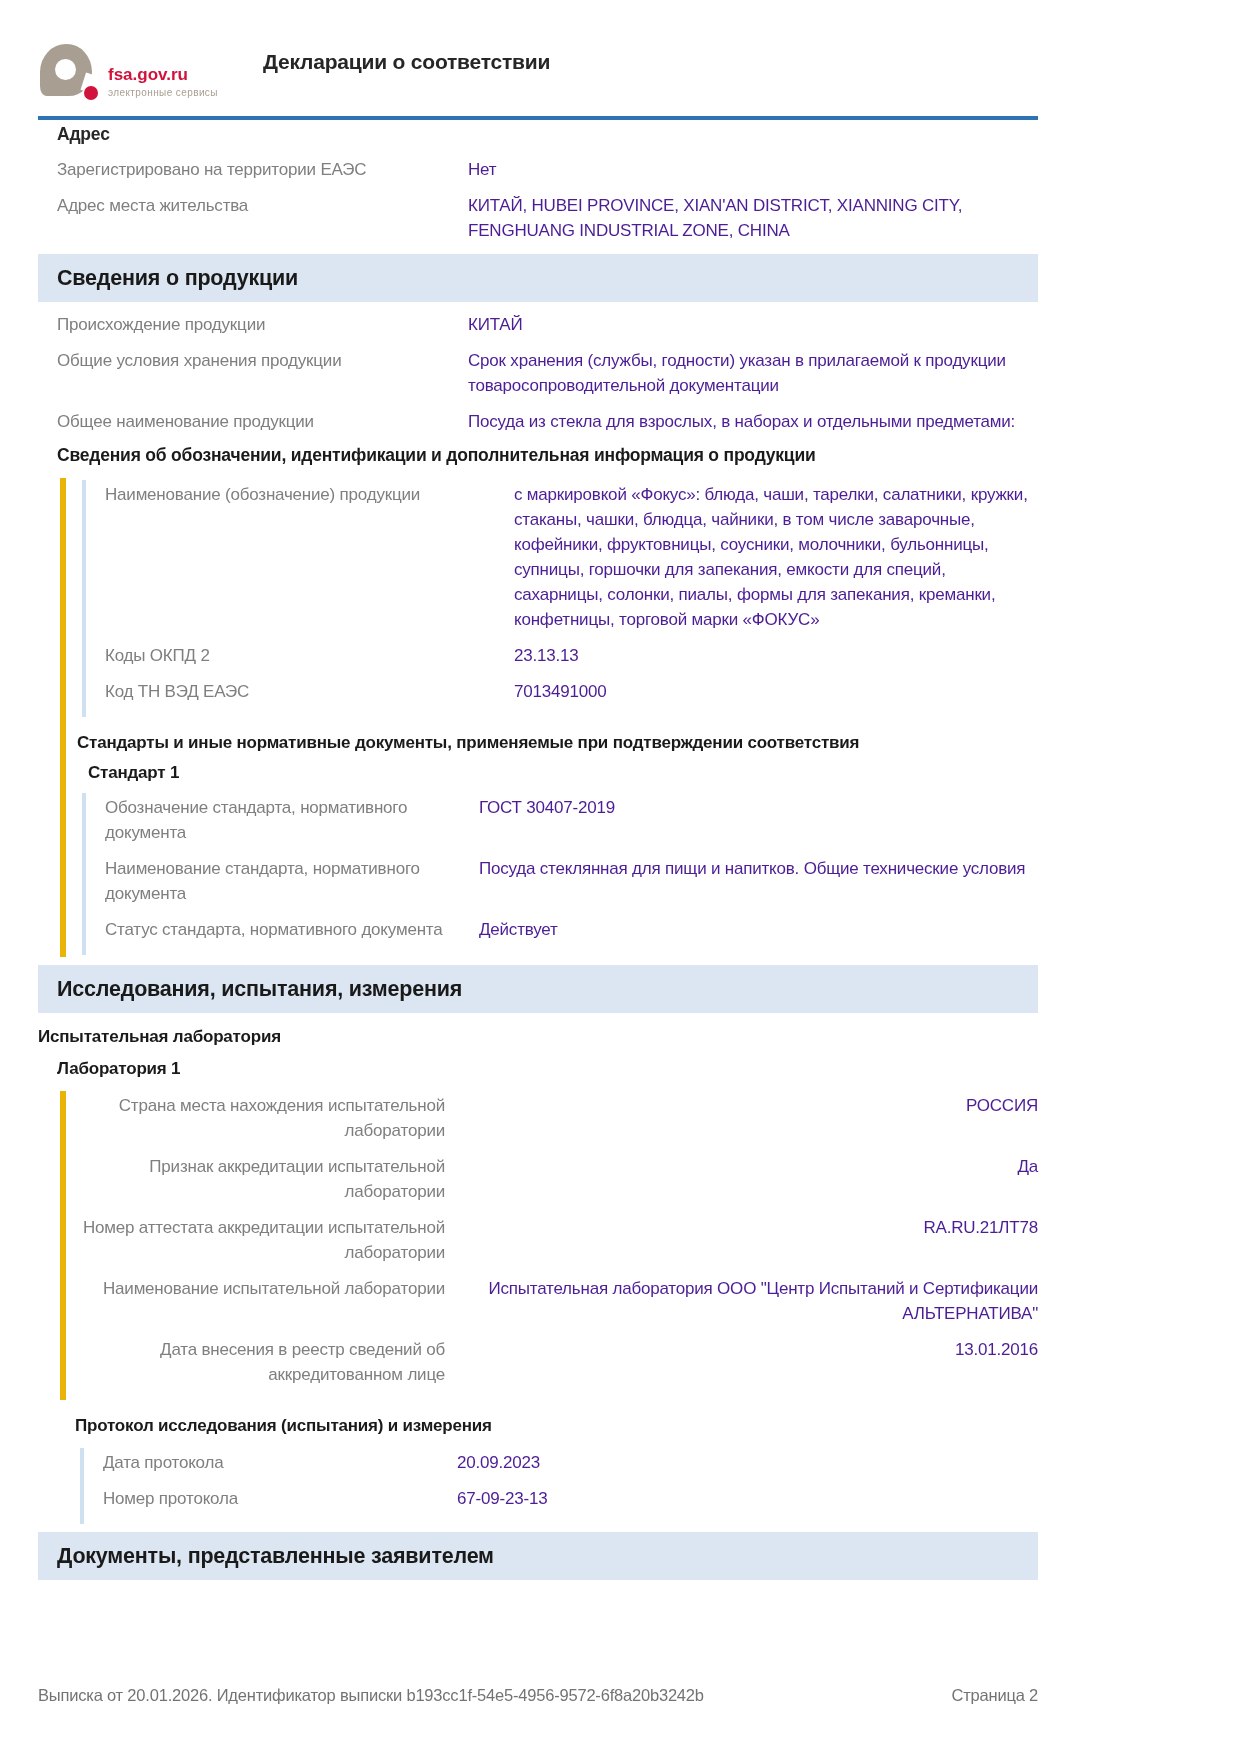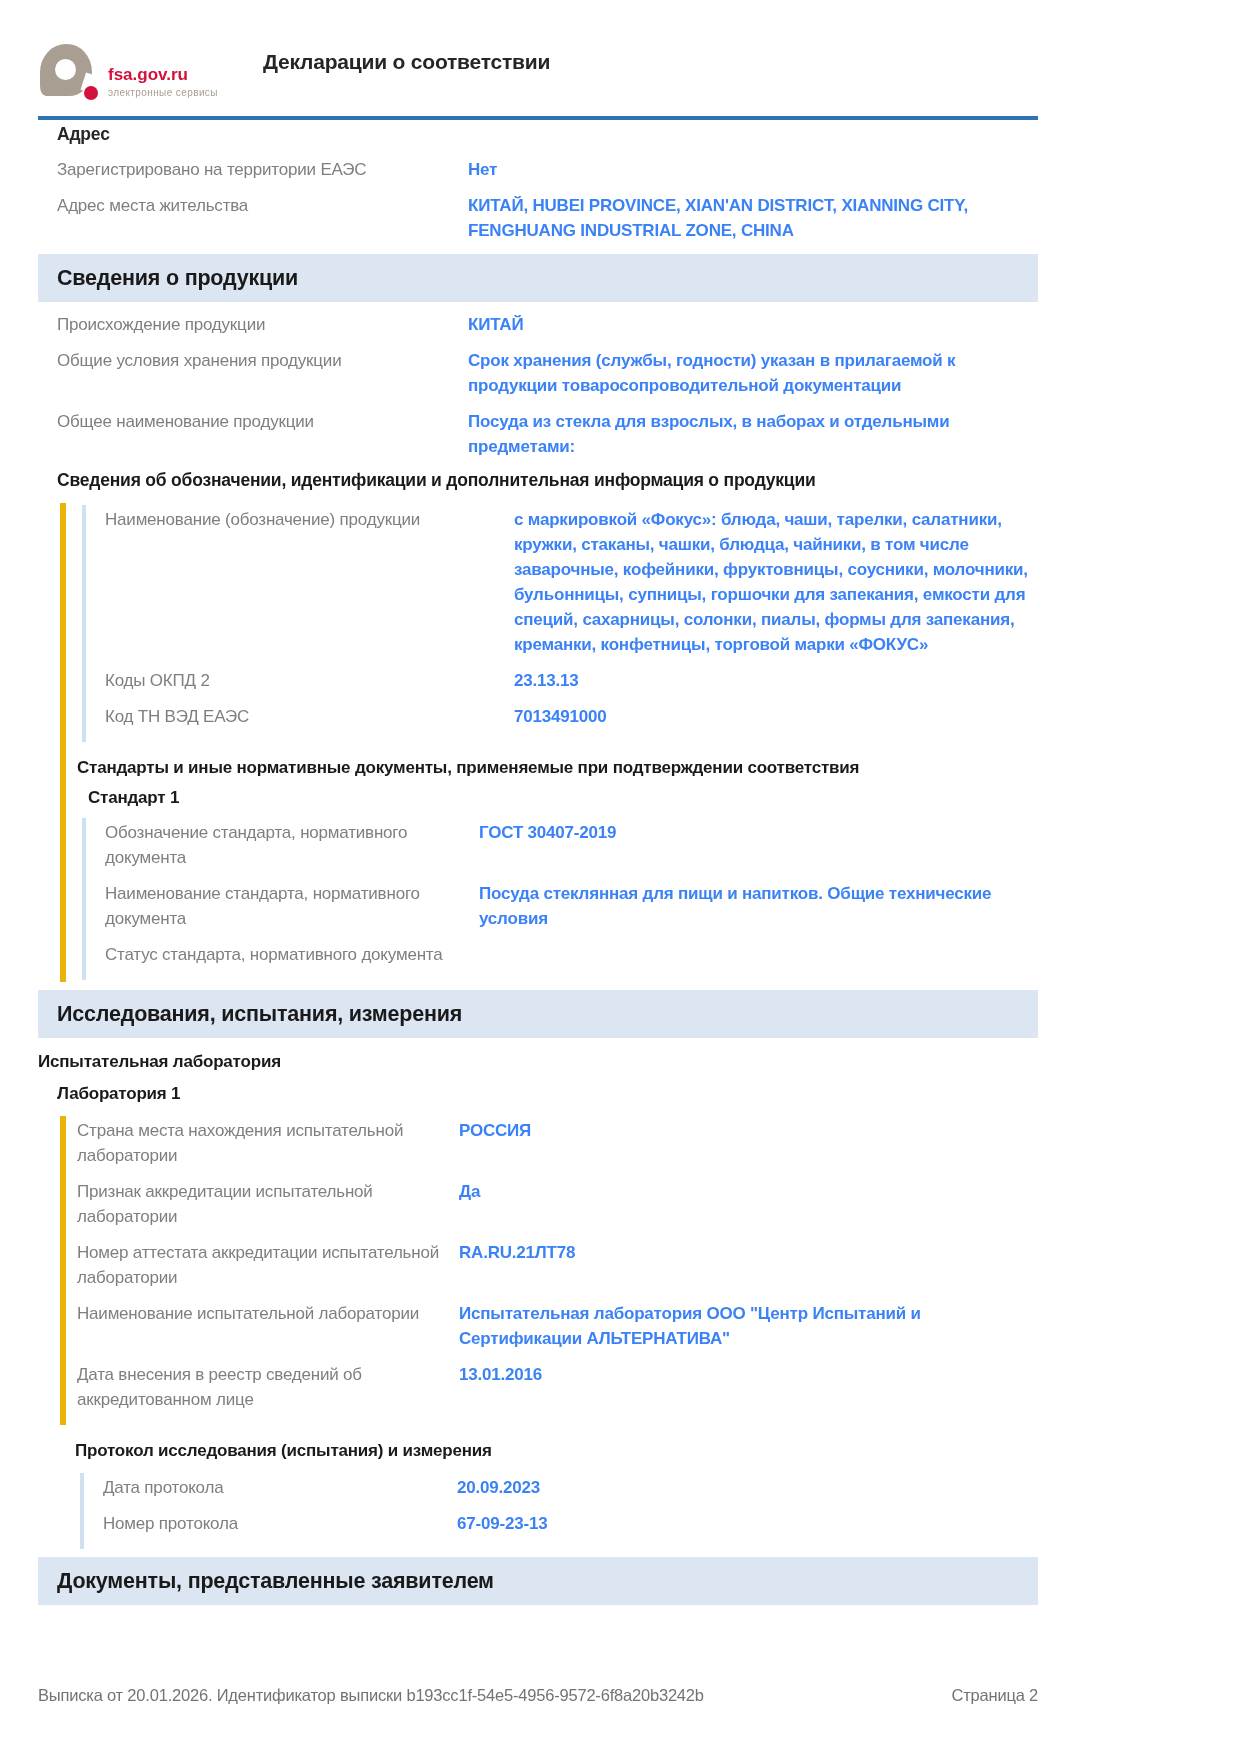--- a/index.html
+++ b/index.html
@@ -40,37 +40,37 @@
   
   .sec-sub { font-size:17.5px; font-weight:bold; color:#262626; margin:4px 0 12px 19px; }
   .band {
     background:#dce6f2; height:48px; display:flex; align-items:center;
     padding-left:19px; margin:8px 0 10px 0;
   }
   .band span { font-size:21.5px; font-weight:bold; color:#1a1a1a; }
 
   .row { display:grid; grid-template-columns:var(--labelw,411px) 1fr; align-items:start; margin-bottom:11px; padding-left:19px; }
   .row .label { color:#7f7f7f; font-size:17px; line-height:25px; padding-right:14px; }
-  .row .value { color:#3b82f6; font-size:17px; line-height:25px; max-width:710px;font-weight:bold; }
+  .row .value { color:#4c1d95; font-size:17px; line-height:25px; max-width:710px; }
   .value-large { font-size:19px; }
 
   .sub-bold { font-size:17.5px; font-weight:bold; color:#1a1a1a; margin:10px 0 12px 19px; }
 
   
   .block-outer { border-left:6px solid #eab308; margin-left:22px; padding:2px 0; }
   .block-inner { border-left:4px solid #cfe0f0; margin-left:16px; padding:2px 0; }
   .block-inner .row { --labelw:409px; }
   .block-inner.standards .row { --labelw:374px; }
   .standards-h { font-size:17px; font-weight:bold; color:#1a1a1a; margin:16px 0 10px 11px; }
   .standard-sub { font-size:17px; font-weight:bold; color:#1a1a1a; margin:0 0 10px 22px; }
 
   .lab-h { font-size:17px; font-weight:bold; color:#1a1a1a; margin:14px 0 12px 0; }
   .lab-sub { font-size:17px; font-weight:bold; color:#1a1a1a; margin:0 0 12px 19px; }
   .block-outer.lab { padding:2px 0; }
-  .block-outer.lab .row { --labelw:382px; padding-left:11px; }
+  .block-outer.lab .row { --labelw:382px; padding-left:11px;text-align:right; }
   .block-outer.lab .row .value { max-width:640px; }
 
   .protocol-h { font-size:17px; font-weight:bold; color:#1a1a1a; margin:16px 0 12px 37px; }
   .block-inner.protocol { margin-left:42px; }
   .block-inner.protocol .row { --labelw:354px; }
 
   .naming-value { max-width:655px; }
 
   
   .footer {
@@ -154,20 +154,21 @@
         <div class="row">
           <div class="label">Обозначение стандарта, нормативного документа</div>
           <div class="value">ГОСТ 30407-2019</div>
         </div>
         <div class="row">
           <div class="label">Наименование стандарта, нормативного документа</div>
           <div class="value">Посуда стеклянная для пищи и напитков. Общие технические условия</div>
         </div>
         <div class="row">
           <div class="label">Статус стандарта, нормативного документа</div>
+          <div class="value value-large">Действует</div>
         </div>
       </div>
     </div>
   </section>
 
   <div class="band">
     <span>Исследования, испытания, измерения</span>
   </div>
   <section>
     <h3 class="lab-h">Испытательная лаборатория</h3>

